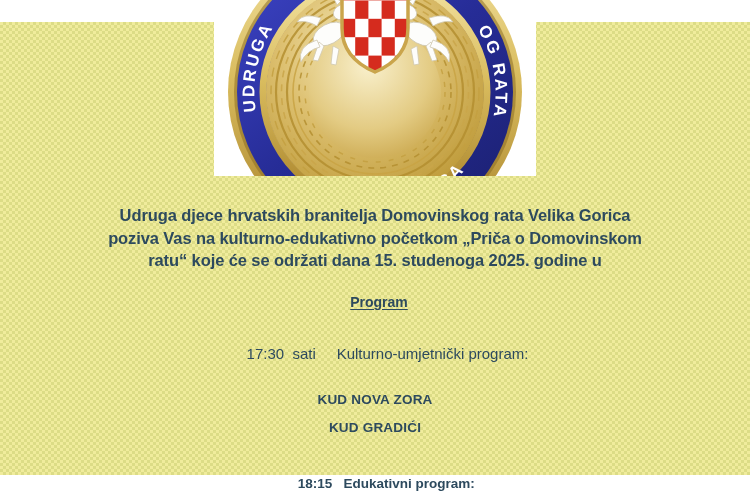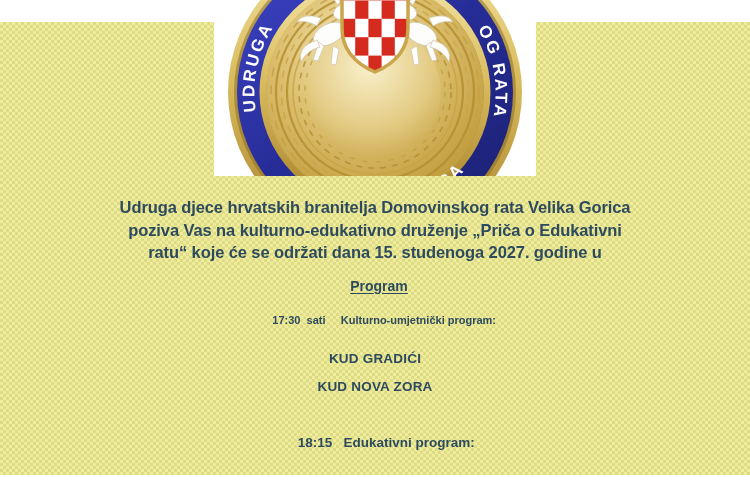--- a/index.html
+++ b/index.html
@@ -77,38 +77,38 @@
     width: 750px;
     color: #2d4a5e;
     text-align: center;
   }
 
   .headline {
     font-size: 16.5px;
     font-weight: bold;
     line-height: 22.5px;
     letter-spacing: -0.1px;
-    padding: 0 62px;
+    padding: 8px 62px;
     margin: 0;
     text-align: center;
   }
   .headline .ln { display: block; white-space: nowrap; }
 
   .program-title {
     margin: 14px 0 0 8px;
     font-size: 14px;
     font-weight: bold;
     text-decoration: underline;
     text-underline-offset: 2px;
   }
 
   .sched-row {
-    margin-top: 8px;
-    font-size: 11px;
-    font-weight: bold;
+    margin-top: 18px;
+    font-size: 15px;
+    font-weight: normal;
     white-space: pre;
   }
 
   .perf {
     margin-top: 13px;
     font-size: 13.5px;
     font-weight: bold;
     letter-spacing: 0.2px;
   }
 
@@ -243,31 +243,31 @@
           </text>
         </g>
       </svg>
     </div>
   </div>
 
   <div id="text-area">
 
     <div class="headline">
       <span class="ln">Udruga djece hrvatskih branitelja Domovinskog rata Velika Gorica</span>
-      <span class="ln">poziva Vas  na kulturno-edukativno druženje „Priča o Edukativni</span>
-      <span class="ln">ratu“  koje će se održati dana 15. studenoga 2027. godine u</span>
+      <span class="ln">poziva Vas  na kulturno-edukativno početkom „Priča o Domovinskom</span>
+      <span class="ln">ratu“  koje će se održati dana 15. studenoga 2025. godine u</span>
     </div>
 
     <div class="program-title">Program</div>
 
     <div class="sched-row">
       <span>17:30  sati</span><span>     </span><span>Kulturno-umjetnički program:</span>
     </div>
 
+    <div class="perf">KUD NOVA ZORA</div>
     <div class="perf">KUD GRADIĆI</div>
-    <div class="perf">KUD NOVA ZORA</div>
 
     <div class="edu-row">
       <span>18:15</span><span>   </span><span>Edukativni program:</span>
     </div>
 
   </div>
 </div>
 
 </body></html>

